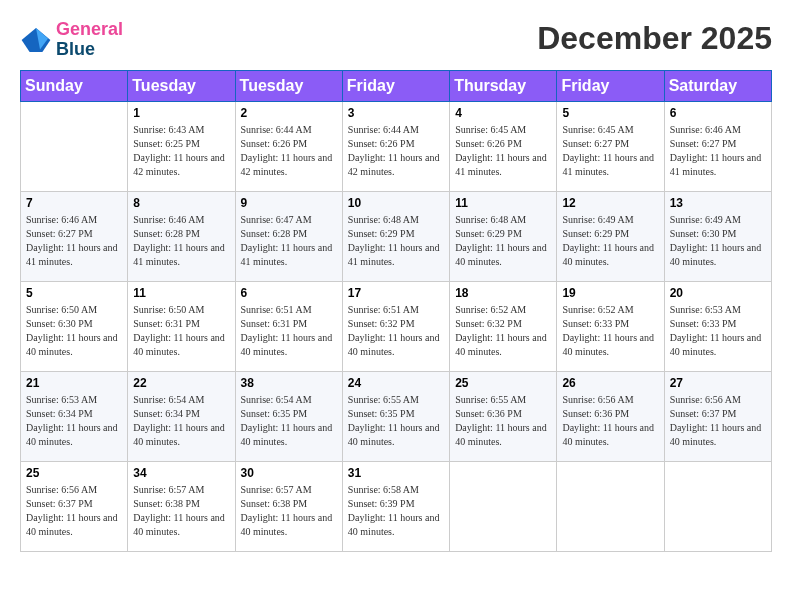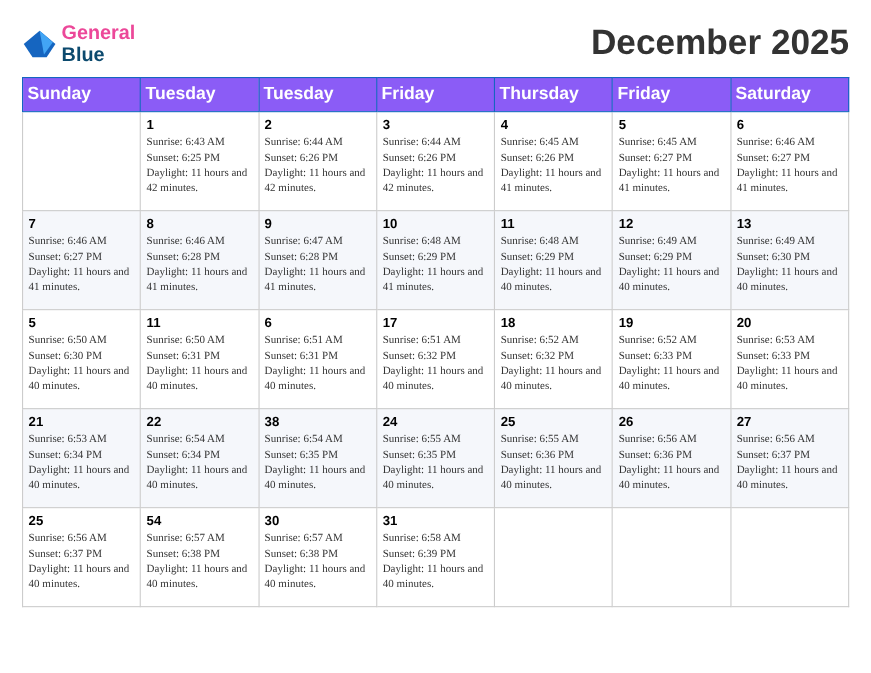--- a/index.html
+++ b/index.html
@@ -240,21 +240,21 @@
             <div class="day-num">27</div>
             <div class="day-info">Sunrise: 6:56 AM<br>Sunset: 6:37 PM<br>Daylight: 11 hours and 40 minutes.</div>
           </td>
         </tr>
         <tr>
           <td>
             <div class="day-num">25</div>
             <div class="day-info">Sunrise: 6:56 AM<br>Sunset: 6:37 PM<br>Daylight: 11 hours and 40 minutes.</div>
           </td>
           <td>
-            <div class="day-num">54</div>
+            <div class="day-num">34</div>
             <div class="day-info">Sunrise: 6:57 AM<br>Sunset: 6:38 PM<br>Daylight: 11 hours and 40 minutes.</div>
           </td>
           <td>
             <div class="day-num">30</div>
             <div class="day-info">Sunrise: 6:57 AM<br>Sunset: 6:38 PM<br>Daylight: 11 hours and 40 minutes.</div>
           </td>
           <td>
             <div class="day-num">31</div>
             <div class="day-info">Sunrise: 6:58 AM<br>Sunset: 6:39 PM<br>Daylight: 11 hours and 40 minutes.</div>
           </td>

